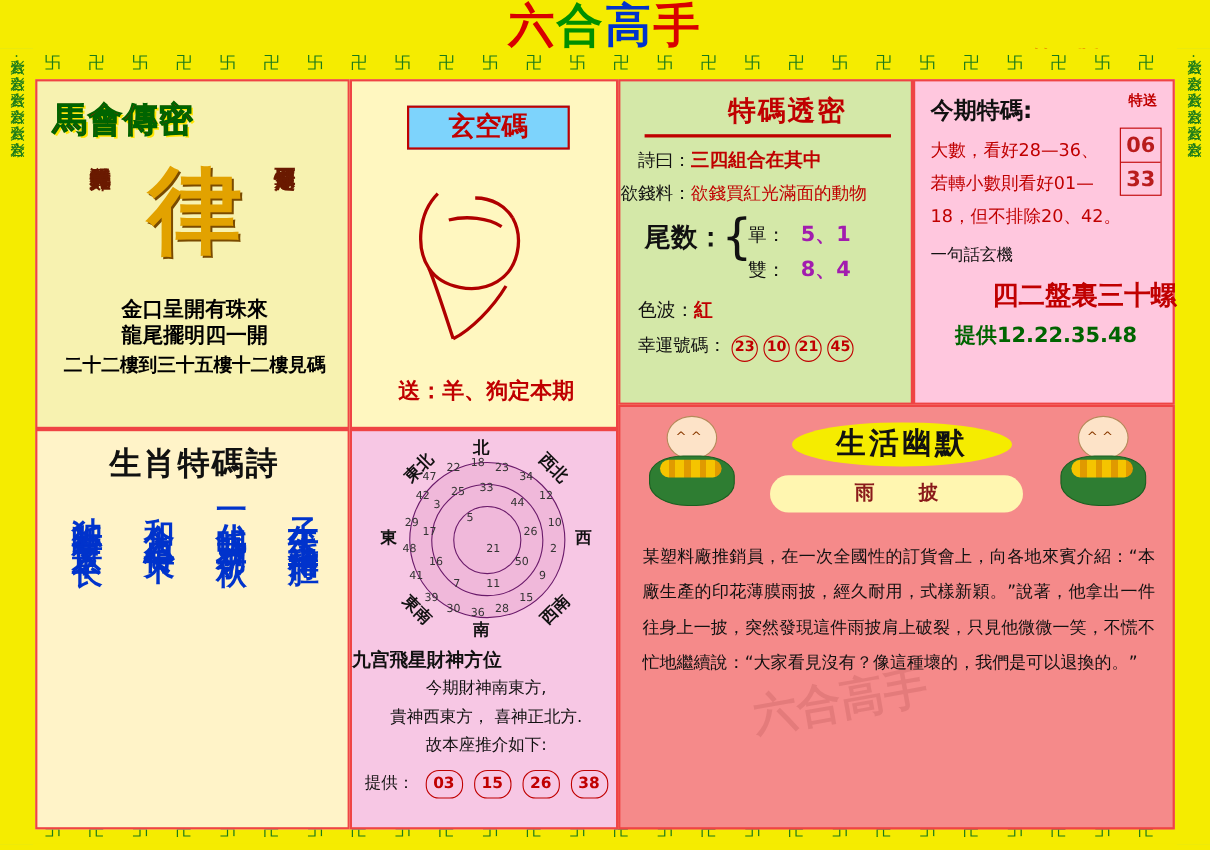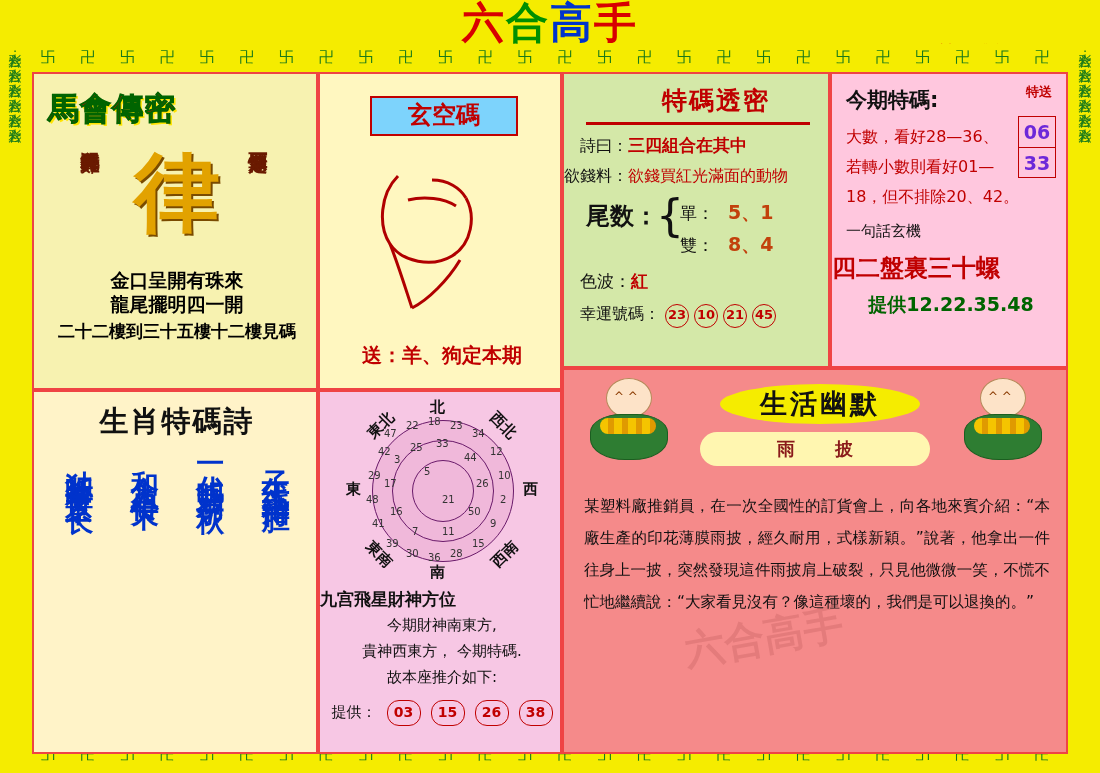--- a/index.html
+++ b/index.html
@@ -133,21 +133,21 @@
   #tm-r2 .v{color:#c00000;}
   .tm-weishu{
     position:absolute;left:22px;top:126px;font-size:24px;font-weight:bold;color:#111;
   }
   .tm-brace{
     position:absolute;left:92px;top:120px;font-size:44px;color:#111;line-height:44px;
   }
   .tm-pair{position:absolute;font-size:17px;color:#111;}
   #tm-odd{left:116px;top:126px;}
   #tm-even{left:116px;top:158px;}
-  .tm-pair .num{color:#c2410c;font-weight:bold;font-size:19px;margin-left:14px;}
+  .tm-pair .num{color:#a21caf;font-weight:bold;font-size:19px;margin-left:14px;}
   .tm-color{position:absolute;left:16px;top:196px;font-size:17px;color:#111;}
   .tm-color .v{color:#c00000;font-weight:bold;}
   .tm-lucky{position:absolute;left:16px;top:230px;font-size:16px;color:#111;}
   .ball{
     display:inline-block;width:22px;height:22px;border:1.5px solid #c00000;
     border-radius:50%;color:#c00000;font-size:13px;line-height:20px;
     text-align:center;margin-left:5px;font-weight:bold;
   }
 
   
@@ -161,30 +161,30 @@
   .jq-tesong{
     position:absolute;right:10px;top:10px;width:34px;text-align:center;
     font-size:13px;color:#c00000;font-weight:bold;line-height:15px;
   }
   .jq-box{
     position:absolute;right:10px;top:42px;width:36px;height:60px;
     border:1.5px solid #c00000;
   }
   .jq-box div{
     height:30px;line-height:30px;text-align:center;
-    font-size:19px;font-weight:bold;color:#6d28d9;
+    font-size:19px;font-weight:bold;color:#b91c1c;
   }
   .jq-box div:first-child{border-bottom:1.5px solid #c00000;}
   .jq-text{
     position:absolute;left:14px;top:48px;width:176px;
     font-size:16px;color:#c00000;line-height:30px;
   }
   .jq-sub{position:absolute;left:14px;top:148px;font-size:15px;color:#111;}
   .jq-big{
-    position:absolute;left:0;top:178px;width:238px;text-align:left;
+    position:absolute;left:0;top:178px;width:238px;text-align:right;
     font-size:24px;font-weight:bold;color:#c00000;
   }
   .jq-provide{
     position:absolute;left:0;top:218px;width:238px;text-align:center;
     font-size:19px;font-weight:bold;color:#006400;
   }
 
   
   #p-shixiao{
     left:0;top:318px;width:286px;height:364px;
@@ -451,21 +451,21 @@
       <div class="jg-num" style="left:88px;top:124px">11</div>
       <div class="jg-num" style="left:58px;top:124px">7</div>
       <div class="jg-num" style="left:36px;top:104px">16</div>
       <div class="jg-num" style="left:30px;top:76px">17</div>
       <div class="jg-num" style="left:40px;top:52px">3</div>
       <div class="jg-num" style="left:70px;top:64px">5</div>
       <div class="jg-num" style="left:88px;top:92px">21</div>
     </div>
     <div class="jg-cap">九宫飛星財神方位</div>
     <div class="jg-line" id="jg-l1">今期財神南東方,</div>
-    <div class="jg-line" id="jg-l2">貴神西東方， 今期特碼.</div>
+    <div class="jg-line" id="jg-l2">貴神西東方， 喜神正北方.</div>
     <div class="jg-line" id="jg-l3">故本座推介如下:</div>
     <div class="jg-provide">
       <span>提供：</span><span class="jg-ball">03</span><span class="jg-ball">15</span><span class="jg-ball">26</span><span class="jg-ball">38</span>
     </div>
   </div>
 
   <div class="panel" id="p-youmo">
     <div class="doll left">
       <div class="head"></div>
       <div class="face">^ ^</div>

